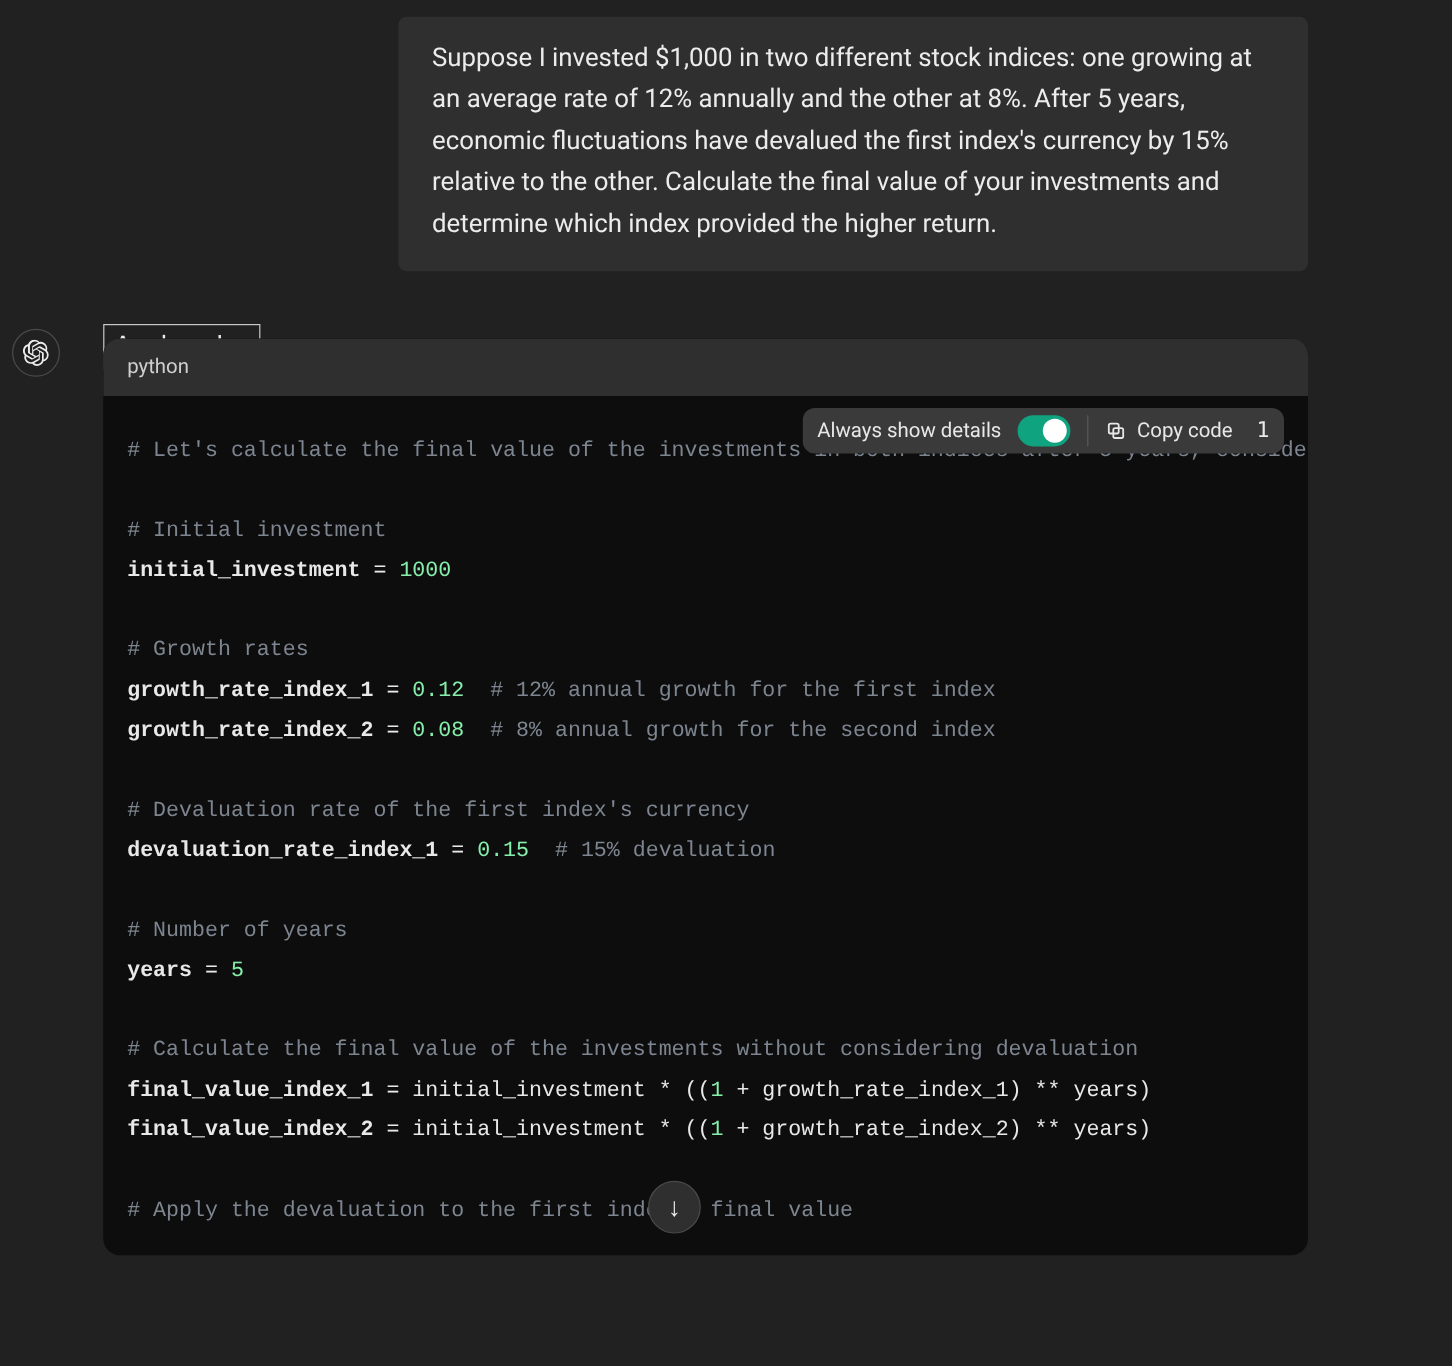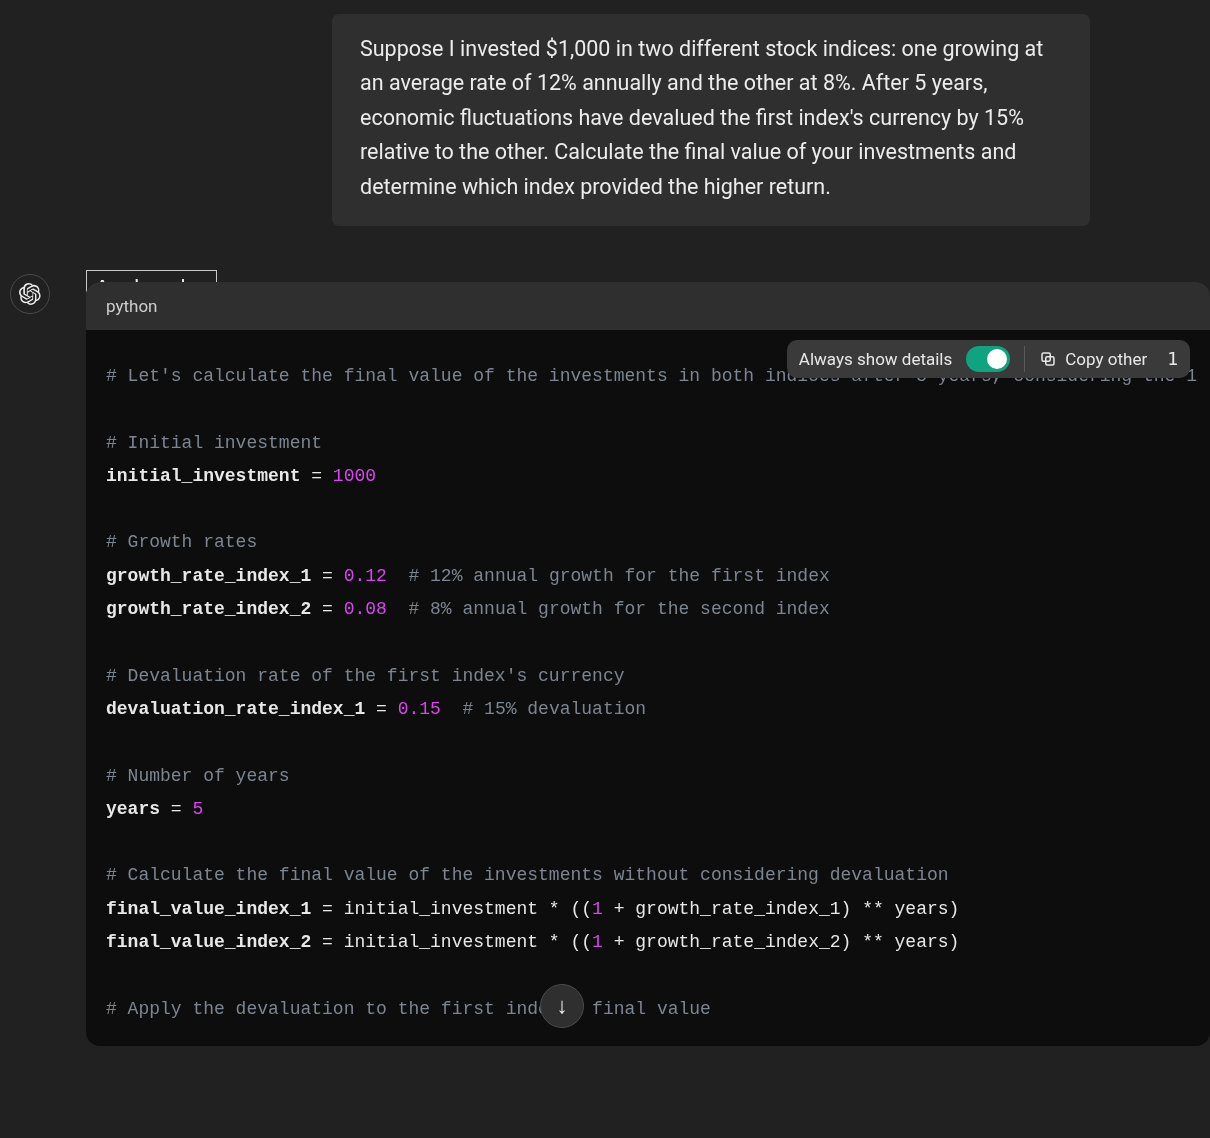--- a/index.html
+++ b/index.html
@@ -57,20 +57,21 @@
     gap: 6px;
     background: transparent;
     cursor: pointer;
     text-decoration: underline;
     text-decoration-color: #c9c9c9;
     text-underline-offset: 4px;
   }
   .analyzed-pill .chev { font-size: 16px; text-decoration: none; }
   .code-panel {
     margin-left: 86px;
+    margin-right: 120px;
     margin-top: 40px;
     background: #0d0d0d;
     border-radius: 14px;
     overflow: hidden;
     position: relative;
   }
   .code-header {
     background: #2f2f2f;
     padding: 14px 20px;
     font-size: 17px;
@@ -80,21 +81,21 @@
     padding: 30px 20px 20px 20px;
     font-family: "SFMono-Regular", Consolas, "Liberation Mono", Menlo, monospace;
     font-size: 18px;
     line-height: 1.85;
     white-space: pre;
     overflow: hidden;
     color: #e8e8e8;
   }
   .cm { color: #7d8590; } 
   .kw { color: #e8e8e8; font-weight: 600; text-align: center;} 
-  .num { color: #d946ef; }
+  .num { color: #86efac; }
   .op { color: #e8e8e8; }
   .toolbar-float {
     position: absolute;
     top: 58px;
     right: 20px;
     display: flex;
     align-items: center;
     background: #3a3a3a;
     border-radius: 10px;
     padding: 6px 12px;
@@ -181,21 +182,21 @@
         <span class="always-label">Always show details</span>
         <div class="toggle">
           <div class="knob"></div>
         </div>
         <div class="divider"></div>
         <div class="copy-btn">
           <svg viewBox="0 0 24 24" fill="none" stroke="#e8e8e8" stroke-width="2">
             <rect x="9" y="9" width="11" height="11" rx="2"></rect>
             <rect x="4" y="4" width="11" height="11" rx="2"></rect>
           </svg>
-          <span>Copy other</span>
+          <span>Copy code</span>
         </div>
         <span class="trailing-num">1</span>
       </div>
 
       <div class="code-body" id="code-body"><div><span class="cm"># Let's calculate the final value of the investments in both indices after 5 years, considering the 1</span></div><div>&nbsp;</div><div><span class="cm"># Initial investment</span></div><div><span class="kw">initial_investment</span><span class="op"> = </span><span class="num">1000</span></div><div>&nbsp;</div><div><span class="cm"># Growth rates</span></div><div><span class="kw">growth_rate_index_1</span><span class="op"> = </span><span class="num">0.12</span><span class="op">  </span><span class="cm"># 12% annual growth for the first index</span></div><div><span class="kw">growth_rate_index_2</span><span class="op"> = </span><span class="num">0.08</span><span class="op">  </span><span class="cm"># 8% annual growth for the second index</span></div><div>&nbsp;</div><div><span class="cm"># Devaluation rate of the first index's currency</span></div><div><span class="kw">devaluation_rate_index_1</span><span class="op"> = </span><span class="num">0.15</span><span class="op">  </span><span class="cm"># 15% devaluation</span></div><div>&nbsp;</div><div><span class="cm"># Number of years</span></div><div><span class="kw">years</span><span class="op"> = </span><span class="num">5</span></div><div>&nbsp;</div><div><span class="cm"># Calculate the final value of the investments without considering devaluation</span></div><div><span class="kw">final_value_index_1</span><span class="op"> = initial_investment * ((</span><span class="num">1</span><span class="op"> + growth_rate_index_1) ** years)</span></div><div><span class="kw">final_value_index_2</span><span class="op"> = initial_investment * ((</span><span class="num">1</span><span class="op"> + growth_rate_index_2) ** years)</span></div><div>&nbsp;</div><div><span class="cm"># Apply the devaluation to the first index's final value</span></div></div>
     </div>
   </div>
 </div>
 
 <div class="scroll-down">

